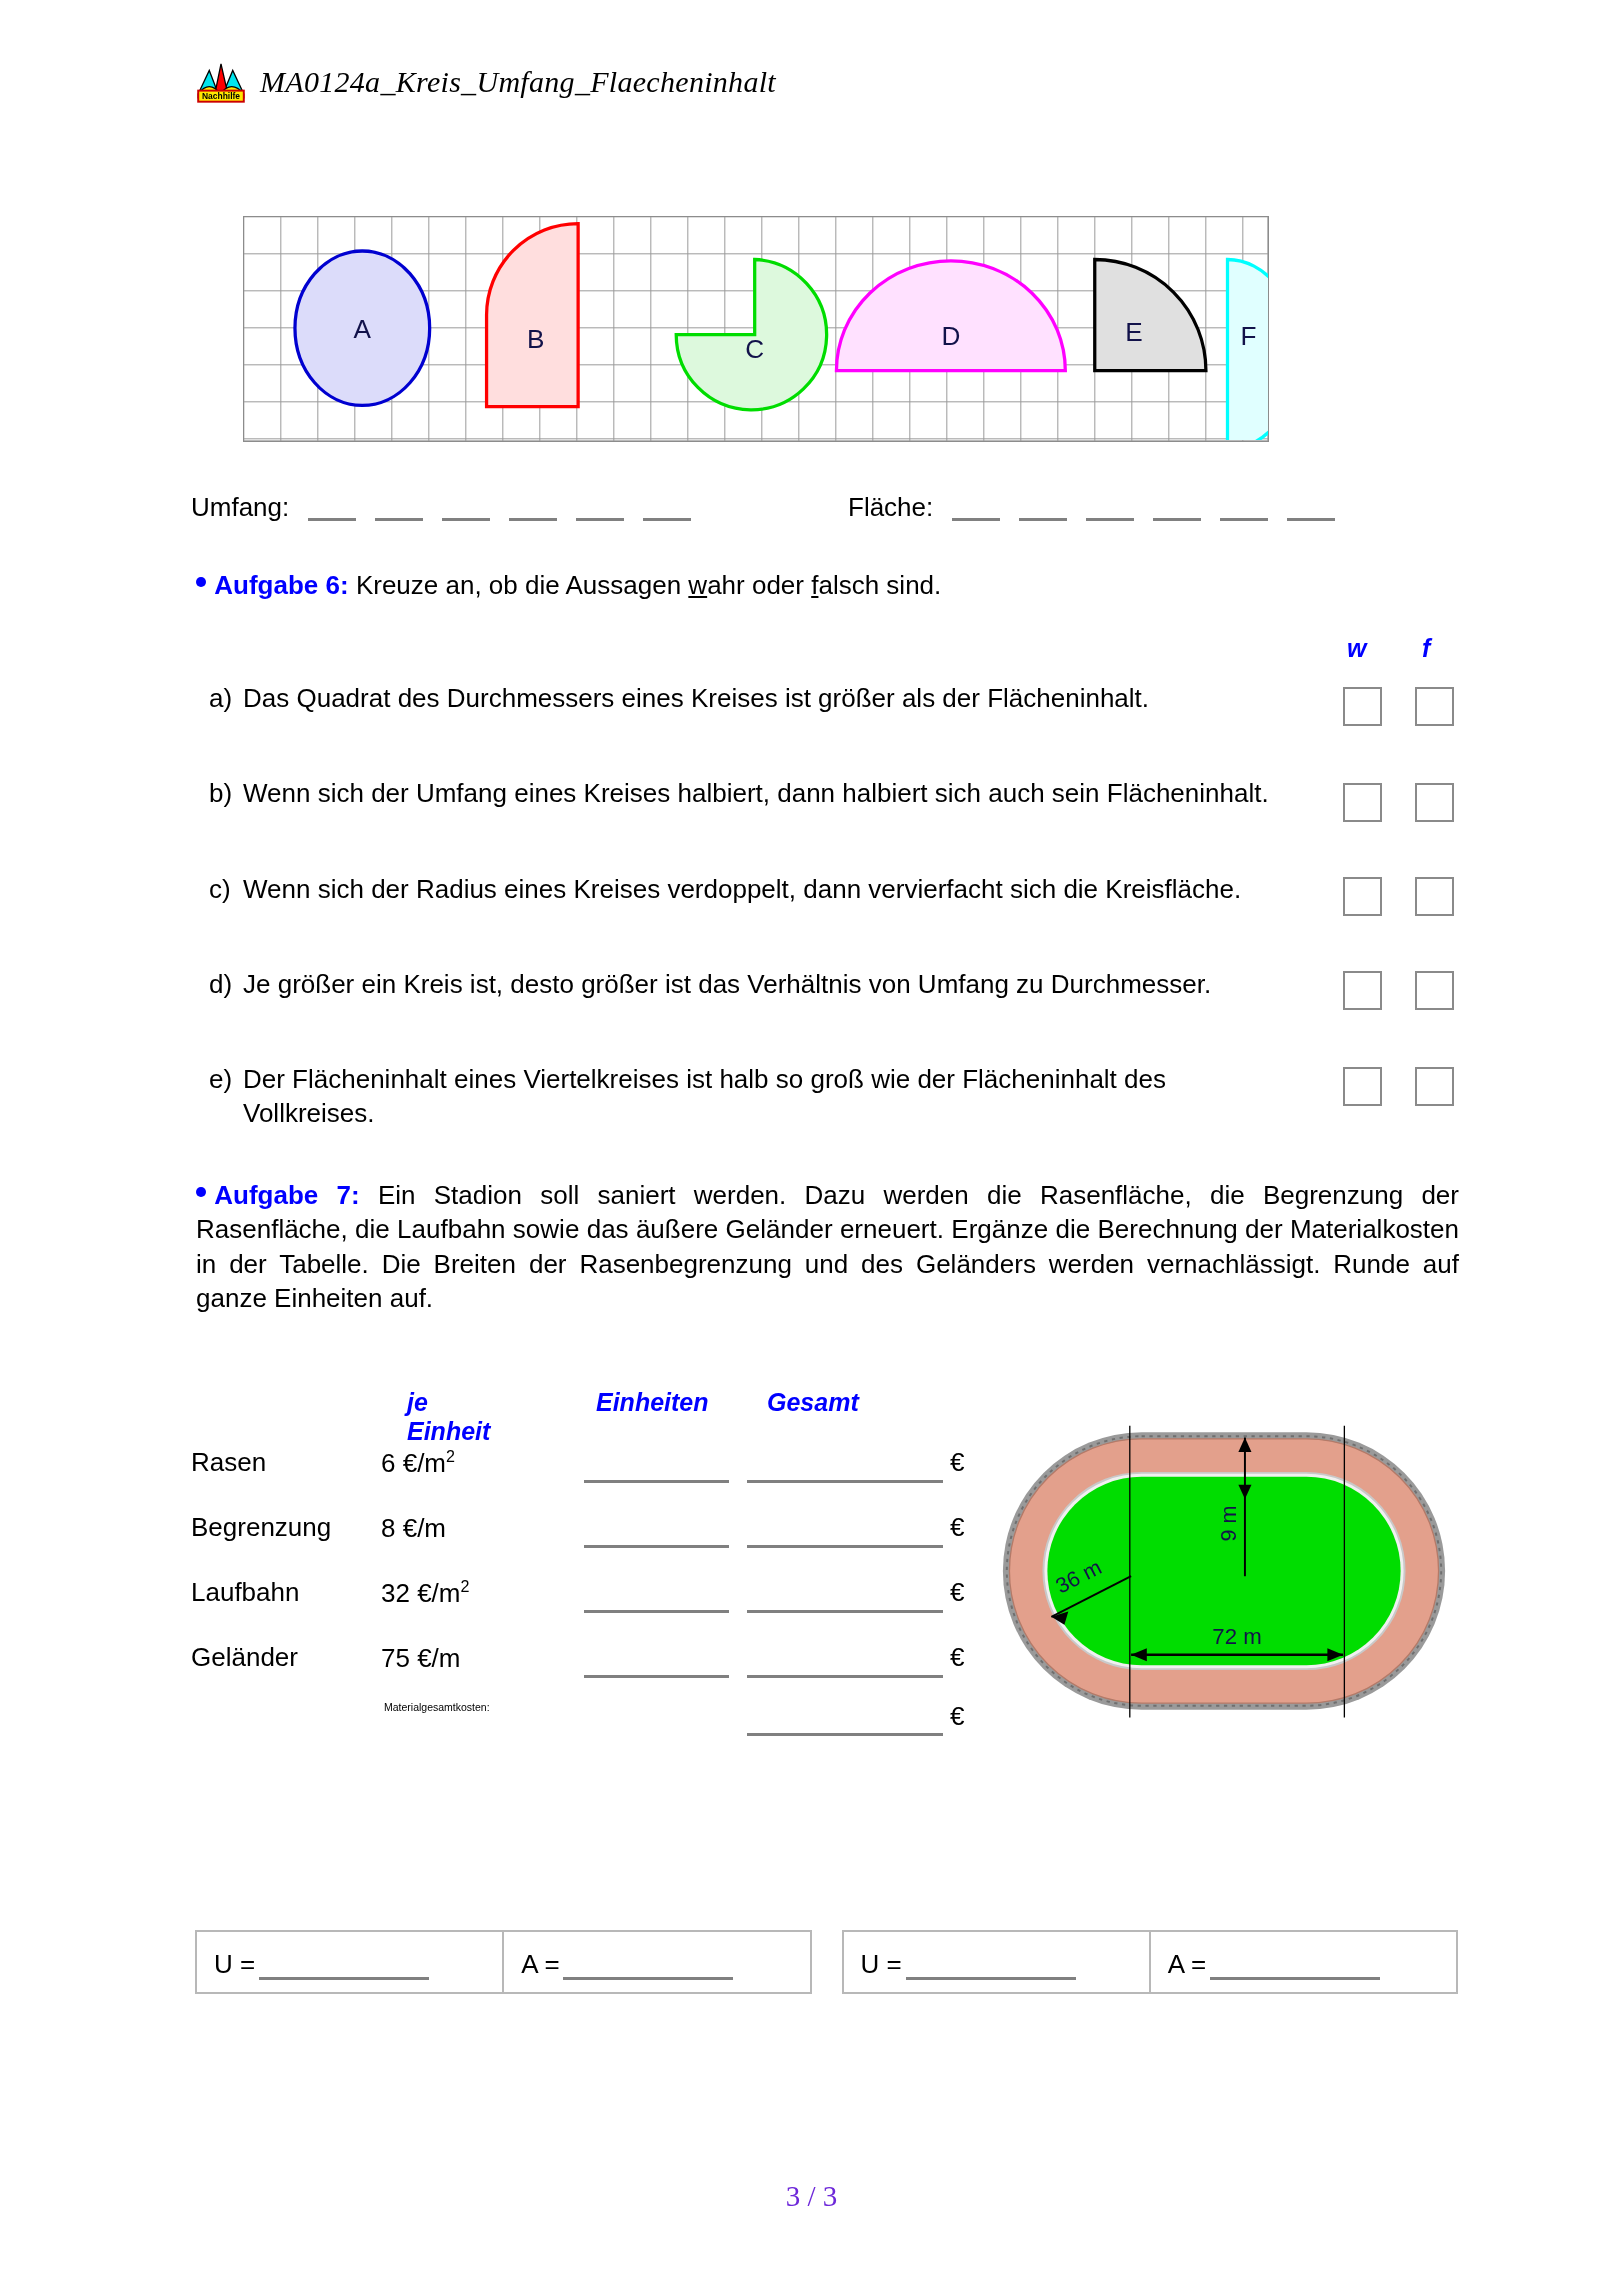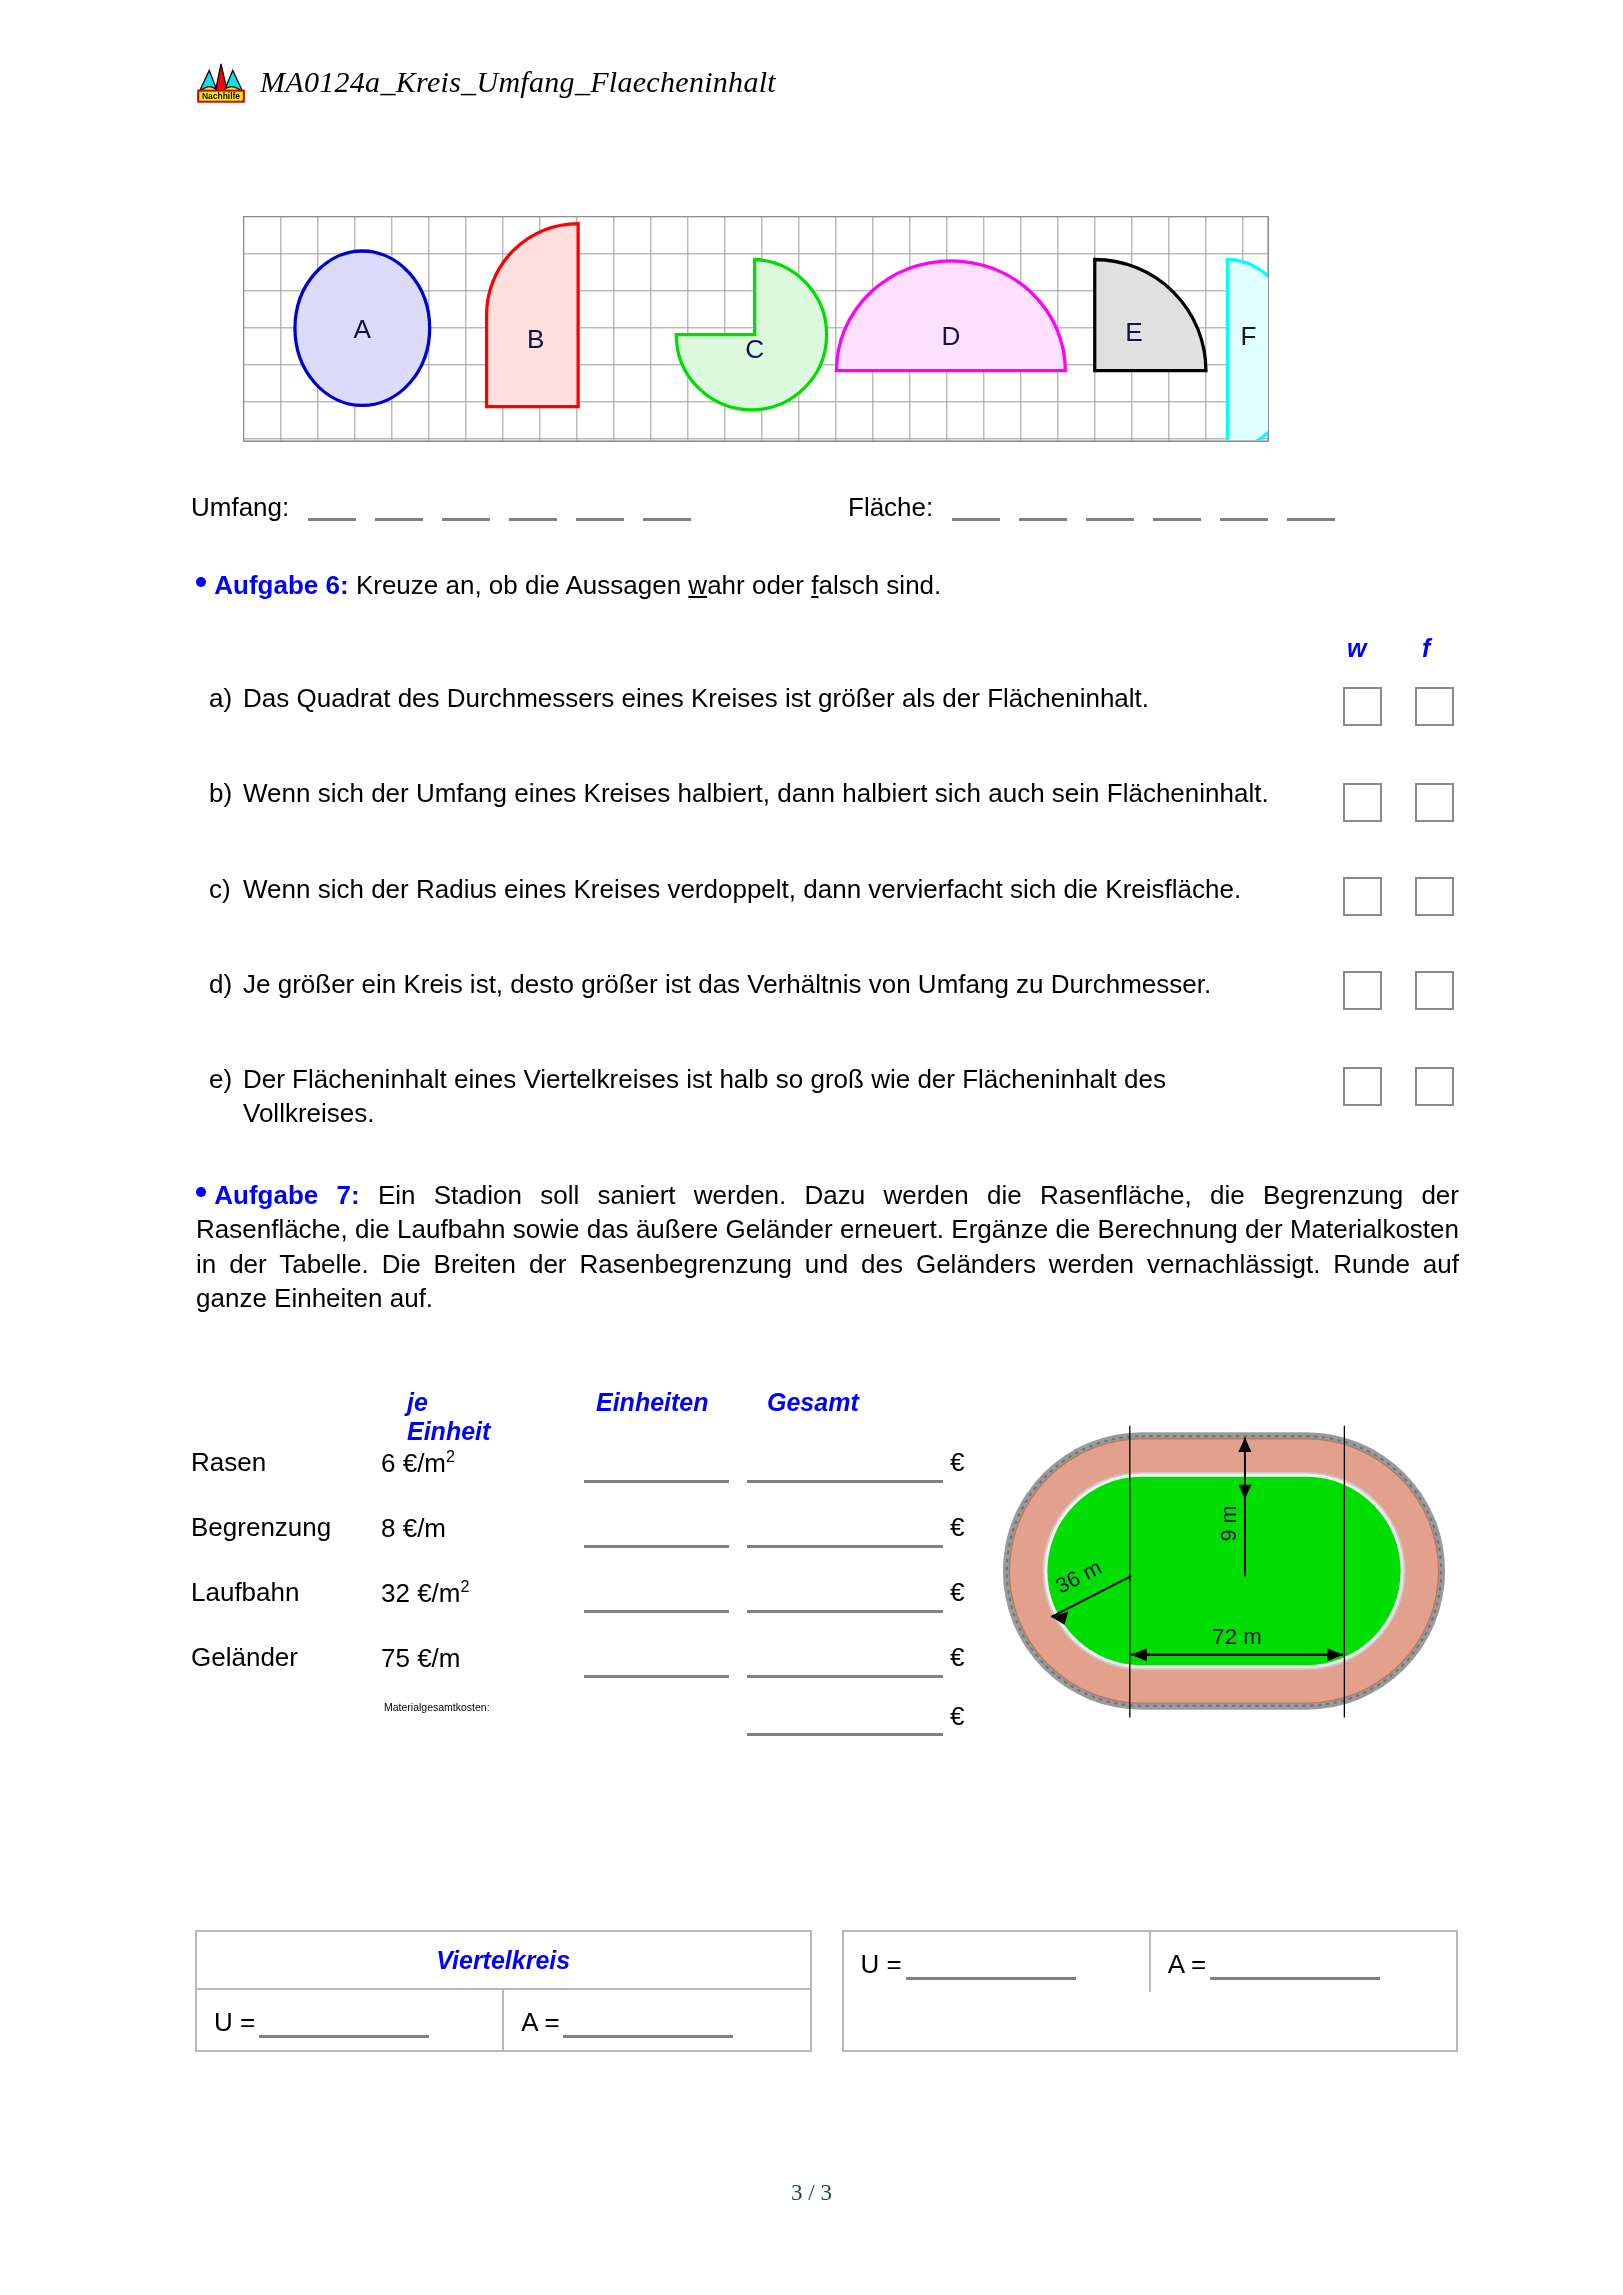--- a/index.html
+++ b/index.html
@@ -95,21 +95,21 @@
   .ftable .fcell {
     flex:1; display:flex; align-items:flex-end; padding:0 0 11.8px 17px;
     font-size:26px; box-sizing:border-box;
   }
   .ftable .fcell:first-child { border-right:2px solid #b8b8b8; }
   .ftable .fcell .blank { width:170px; margin-left:3.9px; }
 
   
   .footer {
     position:absolute; left:0; right:0; top:2180px; text-align:center;
-    font-family:"Liberation Serif", serif; font-size:23px; color:#14532d;
+    font-family:"Liberation Serif", serif; font-size:29px; color:#6d28d9;
   }
 </style>
 </head>
 <body>
 
 <div class="page">
 
   <div class="header">
     <div class="logo">
       <svg width="50" height="43" viewBox="0 0 76 66">
@@ -298,44 +298,43 @@
 
       <line x1="208" y1="368" x2="532" y2="368" stroke="#000" stroke-width="4"></line>
       <path d="M208 368 L232 358 L232 378 Z" fill="#000"></path>
       <path d="M532 368 L508 358 L508 378 Z" fill="#000"></path>
       <text x="370" y="352" font-family="Liberation Sans, sans-serif" font-size="34" fill="#12124a" text-anchor="middle">72 m</text>
     </svg>
   </div>
 
 
   <div class="formula-tables">
-    <div class="ftable">
-      <div class="fhead">Viertelkreis</div>
-      <div class="frow">
-        <div class="fcell">
-          <span>U =</span>
-          <span class="blank"></span>
-        </div>
-        <div class="fcell">
-          <span>A =</span>
-          <span class="blank"></span>
-        </div>
-      </div>
-    </div>
-
     <div class="ftable">
       <div class="frow">
         <div class="fcell">
           <span>U =</span>
           <span class="blank"></span>
         </div>
         <div class="fcell">
           <span>A =</span>
           <span class="blank"></span>
         </div>
       </div>
     </div>
+
+    <div class="ftable">
+      <div class="frow">
+        <div class="fcell">
+          <span>U =</span>
+          <span class="blank"></span>
+        </div>
+        <div class="fcell">
+          <span>A =</span>
+          <span class="blank"></span>
+        </div>
+      </div>
+    </div>
   </div>
 
   <div class="footer">3 / 3</div>
 
 </div>
 
 
 </body></html>

